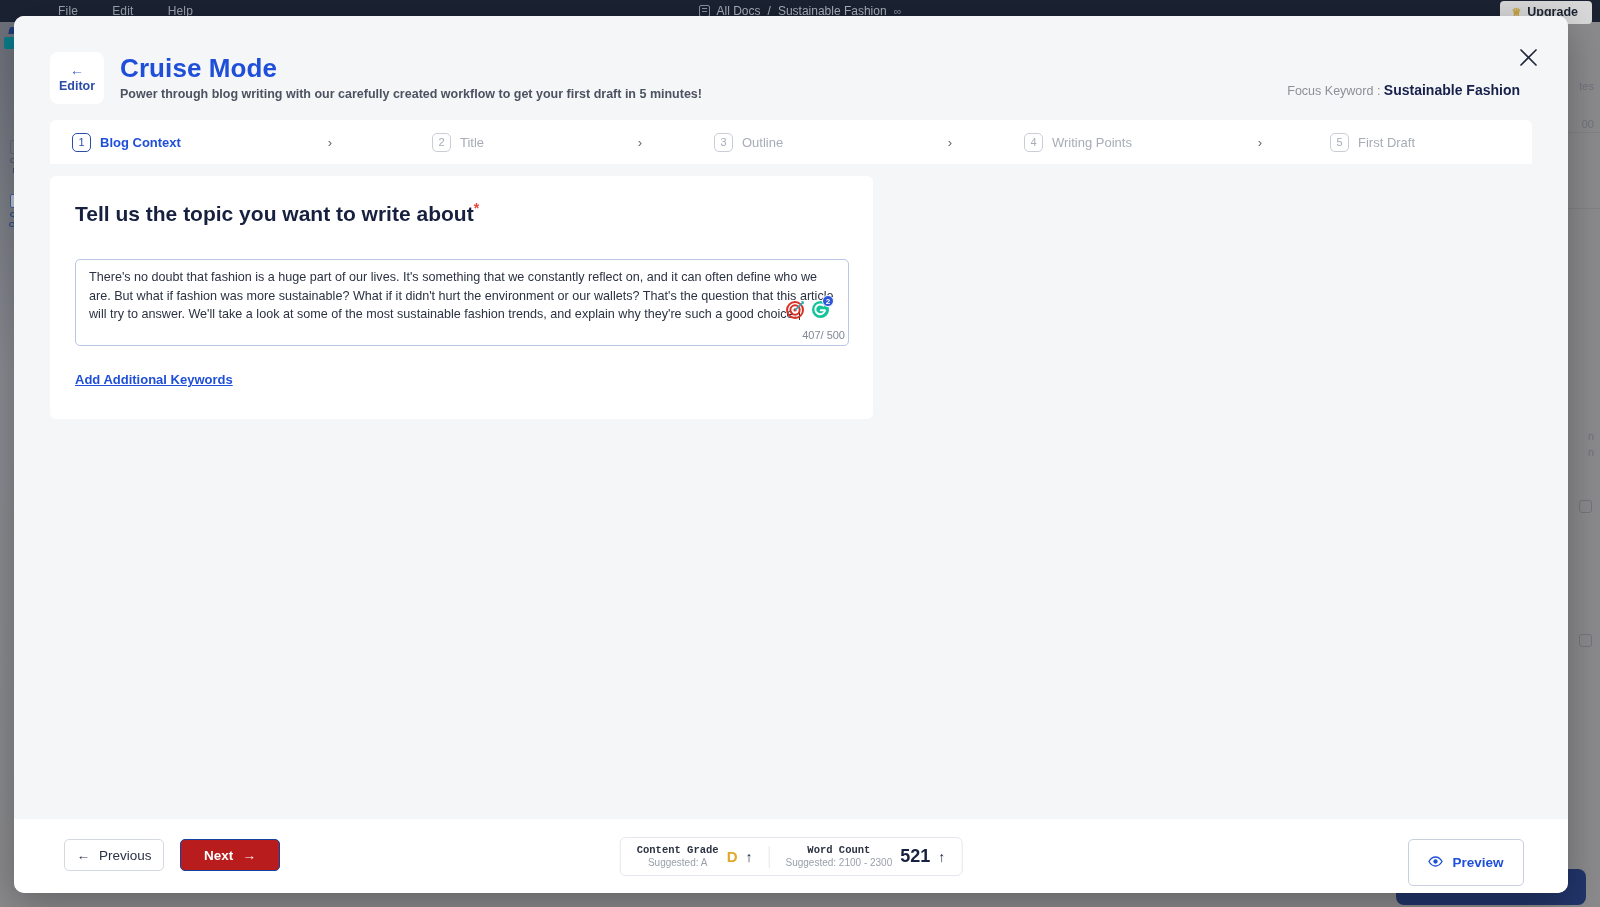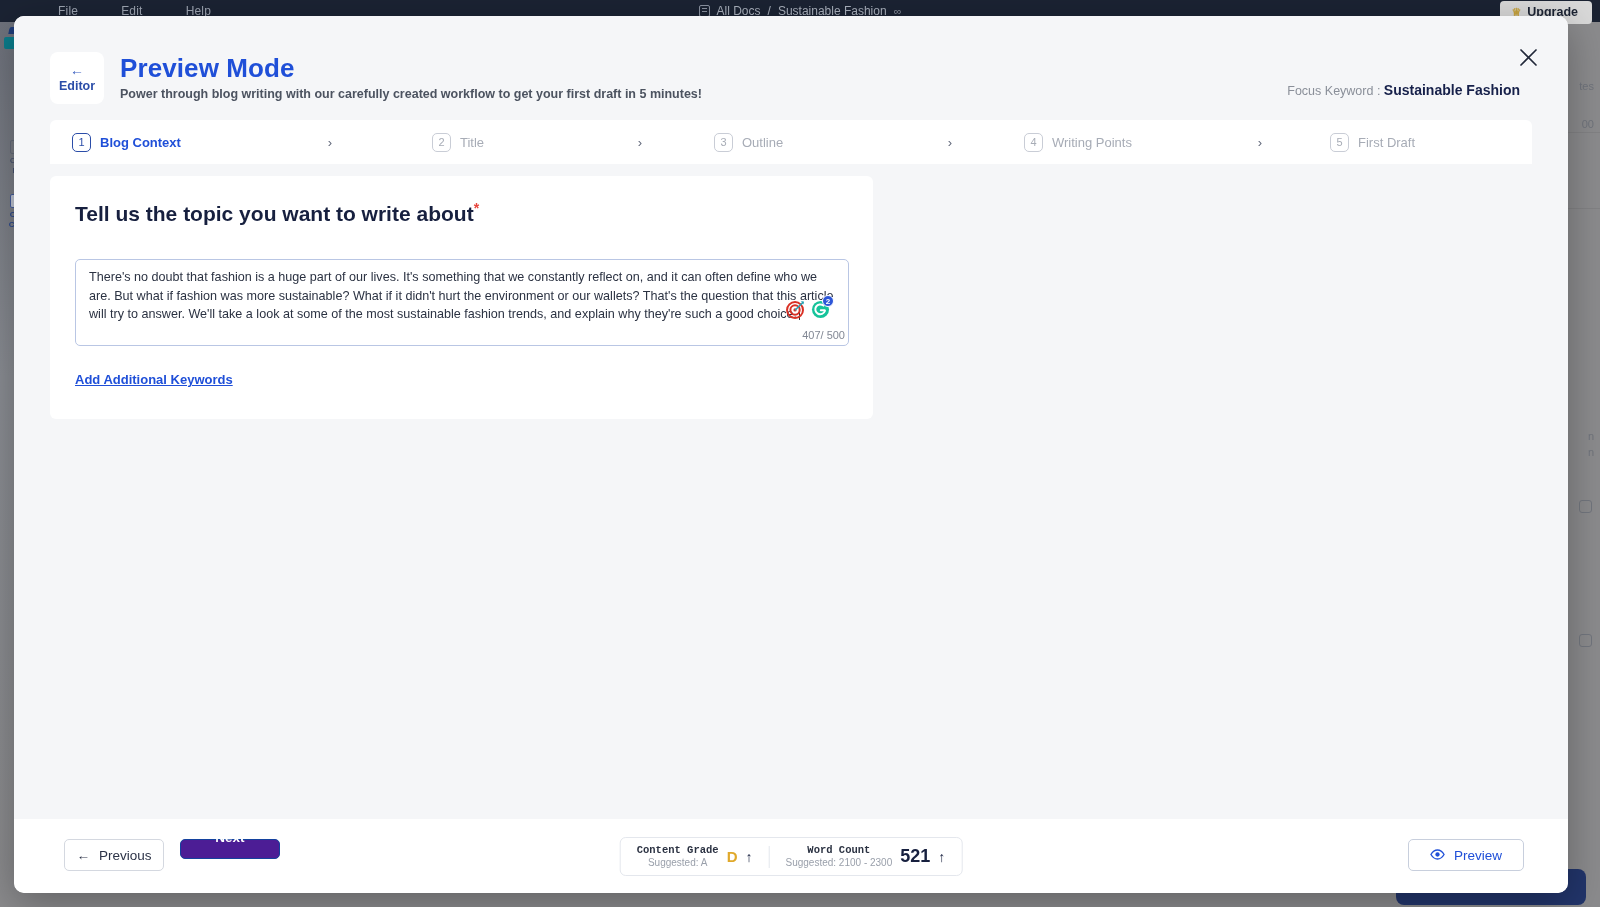--- a/index.html
+++ b/index.html
@@ -13,21 +13,21 @@
   
   #app-bg {
     position: absolute; inset: 0;
     background: #8b8b8d;
   }
   .topbar {
     position: absolute; top: 0; left: 0; right: 0; height: 22px;
     background: #1b2333;
     display: flex; align-items: center;
   }
-  .topbar-menu { display: flex; gap: 43px; margin-left: 58px; text-align: center; }
+  .topbar-menu { display: flex; gap: 34px; margin-left: 58px; text-align: center; }
   .topbar-menu span {
     color: #9ea5b2; font-size: 12px; letter-spacing: .2px;
   }
   .topbar-center {
     position: absolute; left: 0; right: 0; top: 0; height: 22px;
     display: flex; align-items: center; justify-content: center; gap: 7px;
     color: #aab1bd; font-size: 12px;
   }
   .topbar-center .doc-icon {
     width: 11px; height: 12px; border: 1px solid #8b93a1; border-radius: 2px;
@@ -225,27 +225,27 @@
     font-size: 13.5px; border-radius: 5px; cursor: pointer;
     font-family: "Liberation Sans", sans-serif;
   }
   .btn-prev {
     position: absolute; left: 50px; top: 20px;
     width: 100px; height: 32px;
     background: #fff; border: 1px solid #d4d8e0; color: #2c3347;
   }
   .btn-next {
     position: absolute; left: 166px; top: 20px;
-    width: 100px; height: 20px;
-    background: #4c1d95; border: 1px solid #14429e; color: #fff; font-weight: 600; flex-direction: column;
+    width: 100px; height: 32px;
+    background: #b91c1c; border: 1px solid #14429e; color: #fff; font-weight: 600;
   }
   .btn-preview {
     position: absolute; right: 44px; top: 20px;
-    width: 116px; height: 32px;
-    background: #fff; border: 1px solid #c8cfdd; color: #1f4fd8; font-weight: 400;
+    width: 116px; height: 47px;
+    background: #fff; border: 1px solid #c8cfdd; color: #1f4fd8; font-weight: 700;
   }
   .stats-pill {
     position: absolute; left: 50%; top: 18px; transform: translateX(-50%);
     height: 39px; background: #fff; border: 1px solid #e4e7ed; border-radius: 6px;
     display: flex; align-items: center; padding: 0 16px; gap: 16px;
   }
   .stat { display: flex; align-items: center; gap: 8px; }
   .stat-labels { text-align: center; line-height: 12.5px; }
   .stat-name { font-size: 10.5px; font-weight: 700; color: #2b3242; font-family: Liberation Mono, monospace; }
   .stat-sugg { font-size: 10px; color: #9aa0ab; }
@@ -311,21 +311,21 @@
 <div id="modal">
 
   <div class="modal-header">
 
     <div class="back-editor">
       <span class="arrow">←</span>
       <span class="lbl">Editor</span>
     </div>
 
     <div class="title-wrap">
-      <div class="modal-title">Preview Mode</div>
+      <div class="modal-title">Cruise Mode</div>
       <div class="modal-sub">Power through blog writing with our carefully created workflow to get your first draft in 5 minutes!</div>
     </div>
 
     <div class="focus-keyword">
       <span>Focus Keyword :</span>
       <b>Sustainable Fashion</b>
     </div>
 
     <div class="close-x">
       <svg width="19" height="19" viewBox="0 0 19 19" aria-hidden="true">

